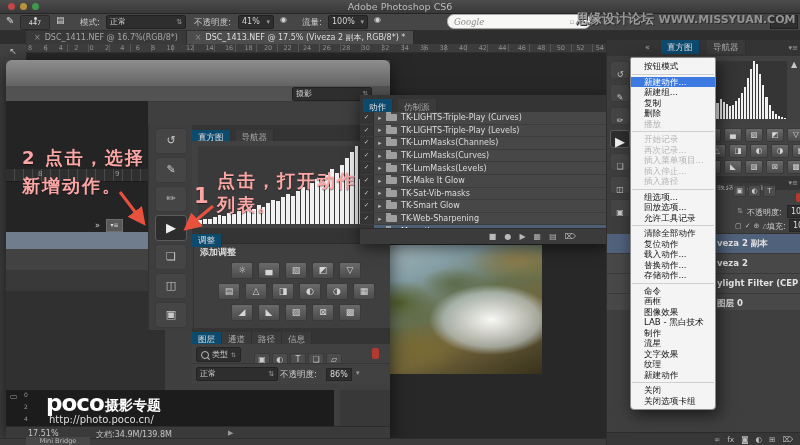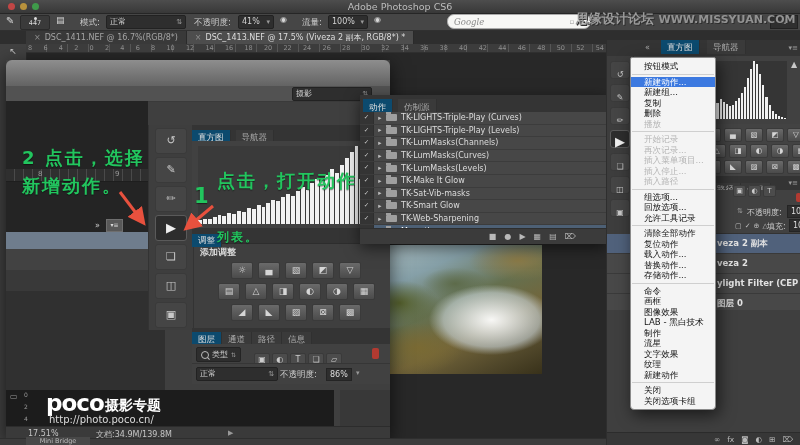--- a/index.html
+++ b/index.html
@@ -76,21 +76,21 @@
   .red-pill{width:7px;height:11px;background:#b23a31;border-radius:2px;}
   .poco{left:0;top:330px;width:328px;height:36px;background:#1c1c1c;}
   .poco .logo{position:absolute;left:40px;top:0px;font-size:23px;font-weight:bold;color:#fff;letter-spacing:-1px;}
   .poco .ptitle{position:absolute;left:99px;top:7px;font-size:14px;font-weight:bold;color:#fff;}
   .poco .purl{position:absolute;left:43px;top:24px;font-size:10px;color:#ddd;}
   .vruler{position:absolute;left:18px;top:1px;display:flex;flex-direction:column;gap:5px;}
   .vruler span{font-size:6px;color:#9a9a9a;}
   .in-status{left:0;top:366px;width:384px;height:12px;background:#3a3a3a;border-top:1px solid #2c2c2c;font-size:8px;color:#c5c5c5;}
   .fill1{left:334px;top:330px;width:50px;height:36px;background:#383838;}
   
-  .anno{position:absolute;color:#22c55e;font-weight:bold;z-index:8;letter-spacing:2px;text-shadow:0 1px 1px rgba(0,0,0,.45);white-space:nowrap;}
+  .anno{position:absolute;color:#fca5a5;font-weight:bold;z-index:8;letter-spacing:2px;text-shadow:0 1px 1px rgba(0,0,0,.45);white-space:nowrap;}
   .anno-svg{left:0;top:0;width:800px;height:445px;z-index:8;pointer-events:none;}
   
   .actions{left:360px;top:95px;width:246px;height:149px;background:#464646;z-index:10;box-shadow:0 4px 14px rgba(0,0,0,.55);}
   .act-head{left:0;top:0;width:246px;height:17px;background:#343434;border-bottom:1px solid #2c2c2c;}
   .act-list{left:0;top:17px;width:246px;height:116px;}
   .action-row{height:11.6px;display:flex;align-items:center;background:#474747;border-bottom:1px solid #3c3c3c;}
   .action-row.selected{background:#4d6075;}
   .action-row .chk{width:13px;text-align:center;font-size:6.5px;color:#d0d0d0;background:#343434;height:100%;line-height:11px;border-right:1px solid #2e2e2e;}
   .action-row .tgl{width:12px;text-align:center;font-size:6.5px;color:#c0c0c0;}
   .action-row .fold{width:11px;height:7px;background:#9f9f9f;border-radius:1px;position:relative;margin-right:4px;}
@@ -424,21 +424,21 @@
       <span class="abs" style="left:22px;top:2px;">17.51%</span>
       <span class="abs" style="left:90px;top:2px;">文档:34.9M/139.8M</span>
       <span class="abs" style="left:222px;top:2px;color:#999;font-size:7px;">▶</span>
     </div>
   </div>
 
   <div class="anno" style="left:22px;top:146px;font-size:18px;">2 点击，选择</div>
   <div class="anno" style="left:22px;top:174px;font-size:18px;">新增动作。</div>
   <div class="anno" style="left:194px;top:184px;font-size:21px;">1</div>
   <div class="anno" style="left:217px;top:169px;font-size:18px;">点击，打开动作</div>
-  <div class="anno" style="left:217px;top:193px;font-size:12px;margin-top:36px;">列表。</div>
+  <div class="anno" style="left:217px;top:193px;font-size:18px;">列表。</div>
   <svg class="abs anno-svg" viewBox="0 0 800 445">
     <defs>
       <marker id="ah" markerWidth="6" markerHeight="6" refX="4" refY="3" orient="auto">
         <path d="M0,0 L6,3 L0,6 Z" fill="#e8513e"></path>
       </marker>
     </defs>
     <line x1="120" y1="192" x2="142" y2="221" stroke="#e8513e" stroke-width="3" marker-end="url(#ah)"></line>
     <line x1="213" y1="206" x2="188" y2="227" stroke="#e8513e" stroke-width="3" marker-end="url(#ah)"></line>
   </svg>
 

